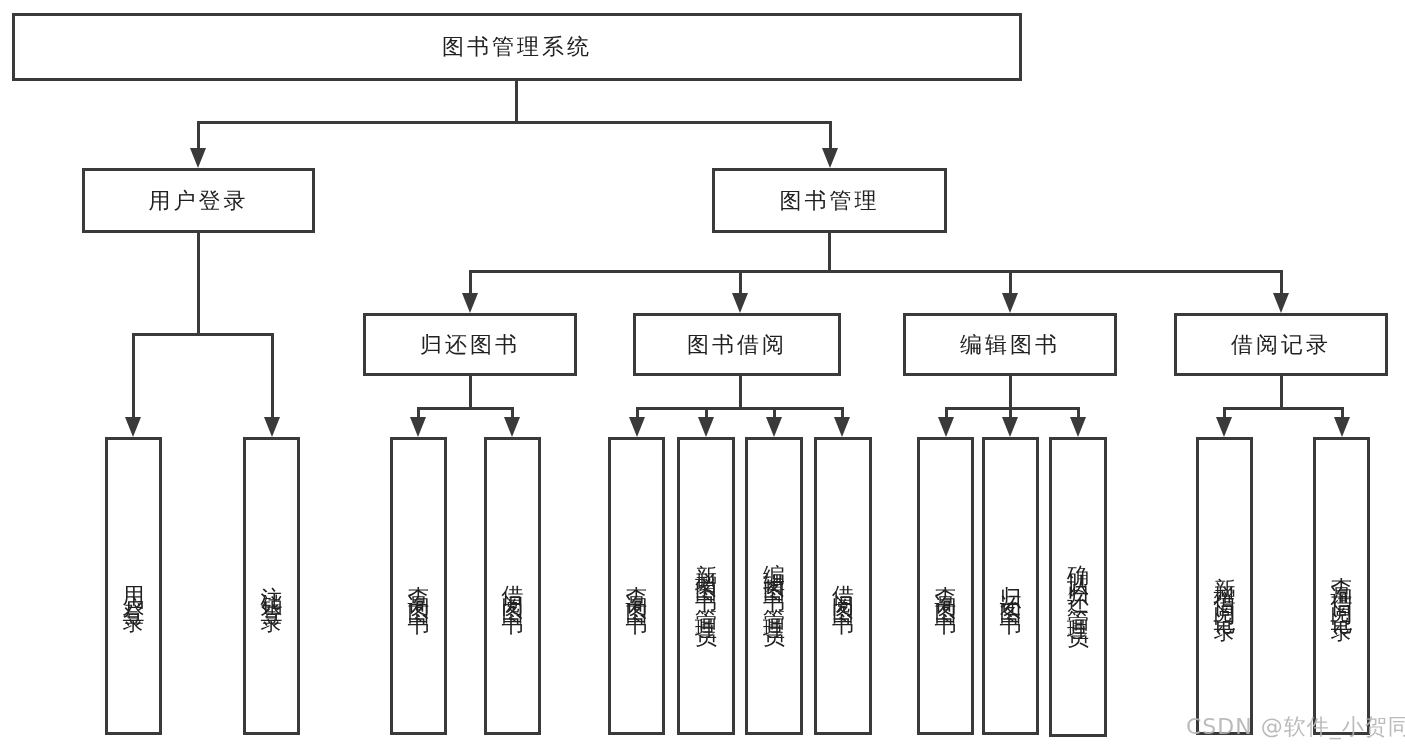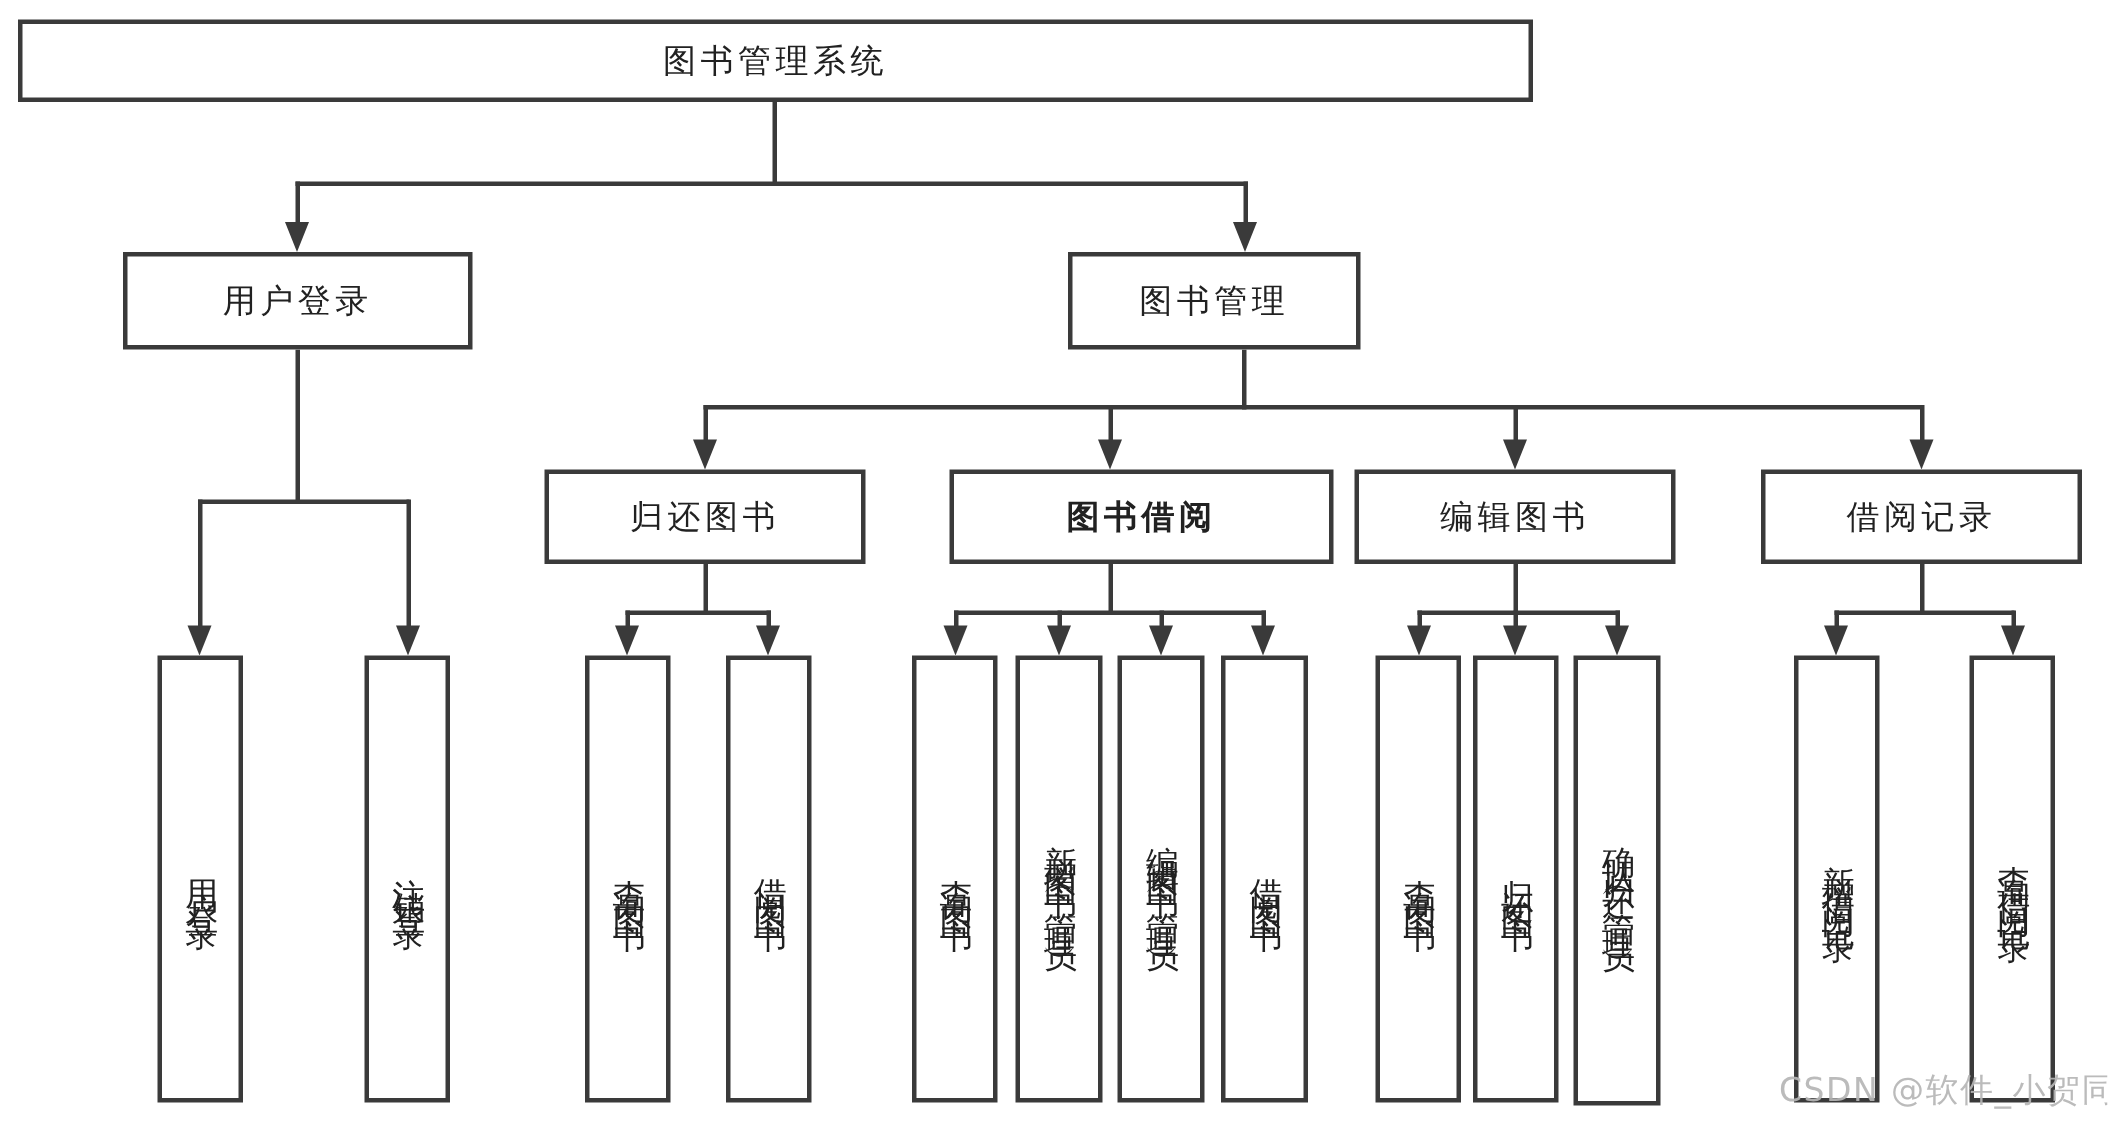--- a/index.html
+++ b/index.html
@@ -27,52 +27,52 @@
   .watermark{
     position:absolute;left:1186px;top:712px;z-index:3;
     color:#b6b6b6;font-size:22px;letter-spacing:1px;white-space:nowrap;opacity:.92;
   }
 </style>
 </head>
 <body>
 
 <div class="canvas">
 
-  <div class="node hlabel" style="left:12px;top:13px;width:1010px;height:55px;">图书管理系统</div>
+  <div class="node hlabel" style="left:12px;top:13px;width:1010px;height:68px;">图书管理系统</div>
 
   <div class="vline" style="left:515px;top:68px;height:55px;"></div>
   <div class="hline" style="left:197px;top:121px;width:635px;"></div>
   <div class="vline" style="left:197px;top:121px;height:29px;"></div>
   <div class="arrow" style="left:190px;top:148px;"></div>
   <div class="vline" style="left:829px;top:121px;height:29px;"></div>
   <div class="arrow" style="left:822px;top:148px;"></div>
 
   <div class="node hlabel" style="left:82px;top:168px;width:233px;height:65px;">用户登录</div>
-  <div class="node hlabel" style="left:712px;top:168px;width:195px;height:65px;font-family:Liberation Mono, monospace;">图书管理</div>
+  <div class="node hlabel" style="left:712px;top:168px;width:235px;height:65px;font-family:Liberation Mono, monospace;">图书管理</div>
 
   <div class="vline" style="left:197px;top:233px;height:103px;"></div>
   <div class="hline" style="left:132px;top:333px;width:141px;"></div>
   <div class="vline" style="left:132px;top:333px;height:86px;"></div>
   <div class="arrow" style="left:125px;top:417px;"></div>
   <div class="vline" style="left:271px;top:333px;height:86px;"></div>
   <div class="arrow" style="left:264px;top:417px;"></div>
 
   <div class="vline" style="left:828px;top:233px;height:40px;"></div>
   <div class="hline" style="left:469px;top:270px;width:813px;"></div>
   <div class="vline" style="left:469px;top:270px;height:25px;"></div>
   <div class="arrow" style="left:462px;top:293px;"></div>
   <div class="vline" style="left:739px;top:270px;height:25px;"></div>
   <div class="arrow" style="left:732px;top:293px;"></div>
   <div class="vline" style="left:1009px;top:270px;height:25px;"></div>
   <div class="arrow" style="left:1002px;top:293px;"></div>
   <div class="vline" style="left:1280px;top:270px;height:25px;"></div>
   <div class="arrow" style="left:1273px;top:293px;"></div>
 
   <div class="node hlabel" style="left:363px;top:313px;width:214px;height:63px;">归还图书</div>
-  <div class="node hlabel" style="left:633px;top:313px;width:256px;height:63px;font-weight:bold;">图书借阅</div>
+  <div class="node hlabel" style="left:633px;top:313px;width:208px;height:63px;">图书借阅</div>
   <div class="node hlabel" style="left:903px;top:313px;width:214px;height:63px;">编辑图书</div>
   <div class="node hlabel" style="left:1174px;top:313px;width:214px;height:63px;">借阅记录</div>
 
   <div class="vline" style="left:469px;top:376px;height:34px;"></div>
   <div class="hline" style="left:417px;top:407px;width:97px;"></div>
   <div class="vline" style="left:417px;top:407px;height:12px;"></div>
   <div class="arrow" style="left:410px;top:417px;"></div>
   <div class="vline" style="left:511px;top:407px;height:12px;"></div>
   <div class="arrow" style="left:504px;top:417px;"></div>
 

